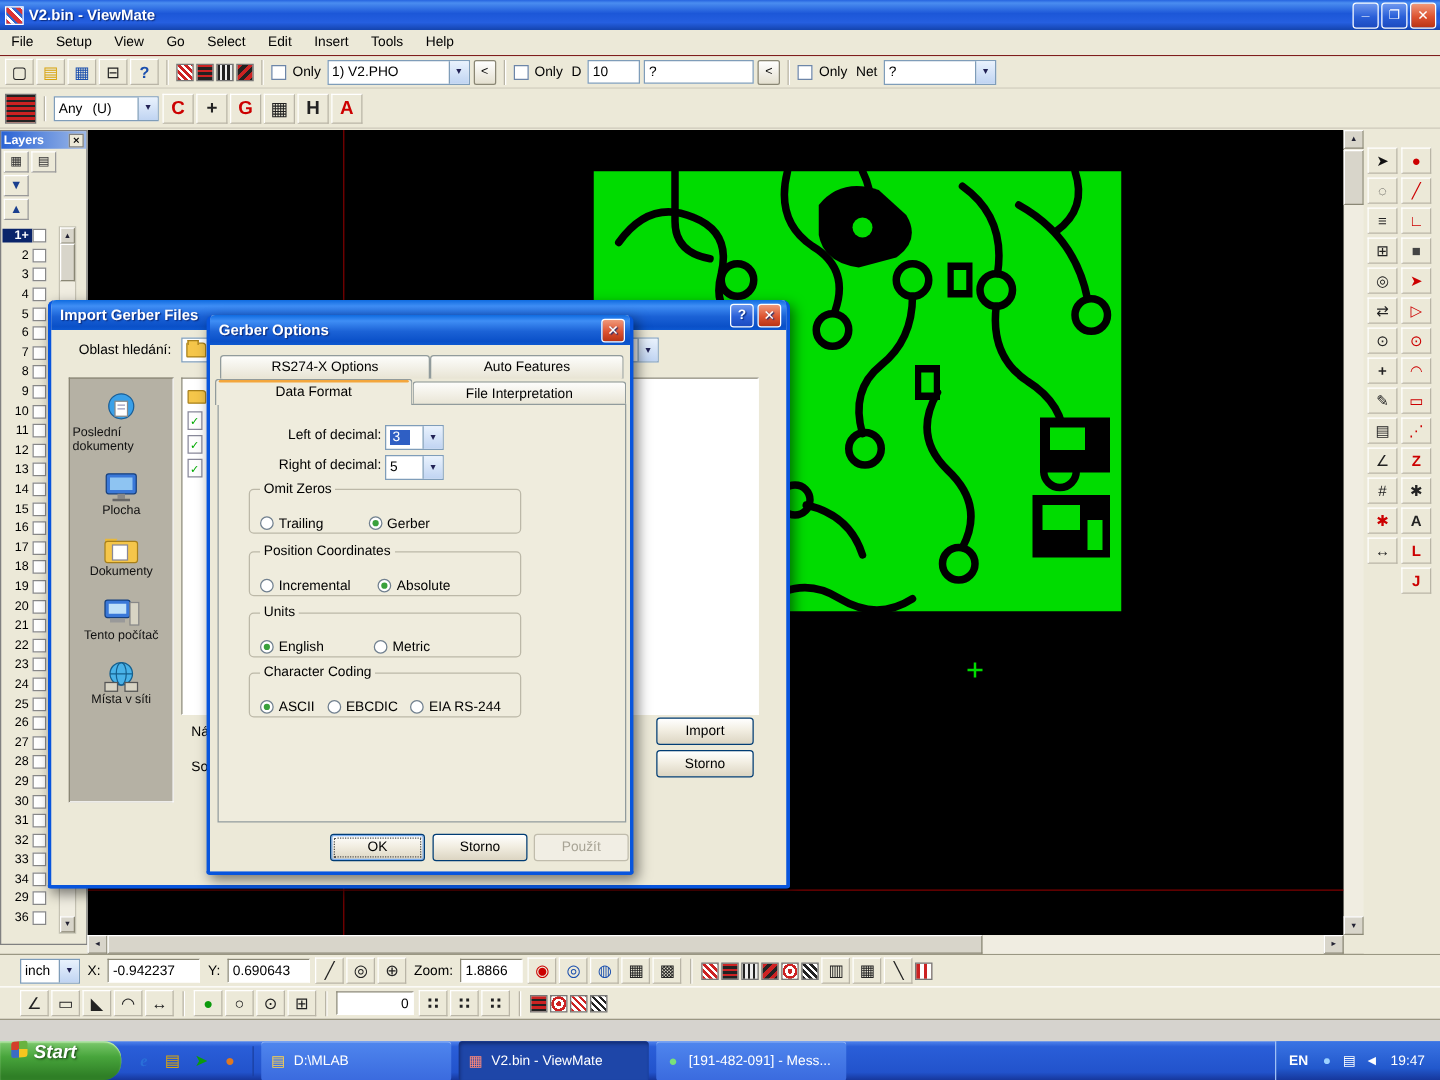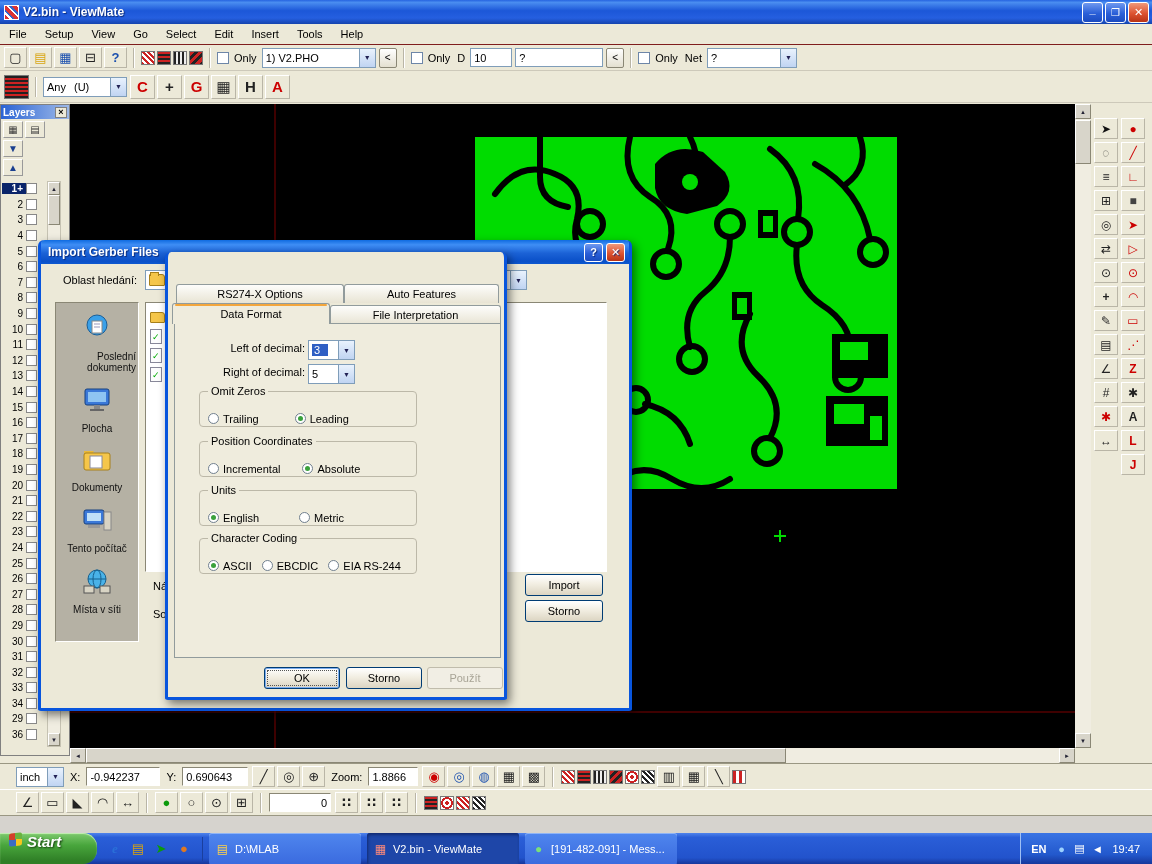--- a/index.html
+++ b/index.html
@@ -157,21 +157,21 @@
   .import-dlg{left:38px;top:240px;width:594px;height:471px;z-index:10}
   .gerber-dlg{left:165px;top:252px;width:342px;height:448px;z-index:20}
   .import-dlg .lookin-label{position:absolute;left:22px;top:34px}
   .import-dlg .lookin-combo{position:absolute;left:104px;top:30px;width:382px}
   .mini-folder{width:16px;height:12px;background:#f5c64a;border:1px solid #a8801a;border-radius:1px 3px 1px 1px;position:relative}
   .mini-folder::before{content:"";position:absolute;left:0;top:-3px;width:7px;height:3px;background:#f5c64a;
     border:1px solid #a8801a;border-bottom:none}
   .places{position:absolute;left:14px;top:62px;width:84px;height:340px;background:#b5b1a4;
     border:1px solid;border-color:#8a8775 #fff #fff #8a8775;display:flex;flex-direction:column;
     align-items:center;padding-top:10px;gap:14px}
-  .place{display:flex;flex-direction:column;align-items:center;gap:10px;color:#111;text-align:right;
+  .place{display:flex;flex-direction:column;align-items:center;gap:0;color:#111;text-align:left;
     font-size:10px;width:78px;cursor:pointer}
   .place svg{display:block}
   .filelist{position:absolute;left:104px;top:62px;width:462px;height:270px;background:#fff;
     border:1px solid;border-color:#8a8775 #fff #fff #8a8775;padding:5px 4px}
   .fl-item{height:19px;display:flex;align-items:center}
   .fl-folder{width:15px;height:11px;background:#f5c64a;border:1px solid #a8801a;border-radius:1px 3px 1px 1px}
   .fl-file{width:12px;height:15px;background:#fdfdfd;border:1px solid #889;position:relative}
   .fl-file::after{content:"✓";position:absolute;left:1px;top:2px;font-size:9px;color:#0a0;font-weight:bold}
   .fn-label{position:absolute;left:112px;top:340px}
   .ft-label{position:absolute;left:112px;top:368px}
@@ -746,20 +746,24 @@
           <span class="fl-file"></span>
         </div>
     </div>
     <span class="fn-label">Ná</span>
     <span class="ft-label">So</span>
     <button class="btn import-btn">Import</button>
     <button class="btn storno-btn">Storno</button>
   </div>
 
   <div class="dialog gerber-dlg">
+    <div class="dlg-title">
+      <span class="dlg-title-text">Gerber Options</span>
+      <span class="dlg-btn close"></span>
+    </div>
     <div class="tab" style="left:8px;top:32px;width:168px">RS274-X Options</div>
     <div class="tab" style="left:176px;top:32px;width:155px">Auto Features</div>
     <div class="tab active" style="left:4px;top:51px;width:158px">Data Format</div>
     <div class="tab" style="left:162px;top:53px;width:171px">File Interpretation</div>
     <div class="tab-panel">
 
       <div class="frow" style="left:0;top:18px;width:130px;justify-content:flex-end">
         <span>Left of decimal:</span>
       </div>
       <div class="combo frow" style="left:133px;top:16px;width:47px">
@@ -775,21 +779,21 @@
       </div>
 
       <div class="group" style="top:67px">
         <span class="glabel">Omit Zeros</span>
         <label class="radio">
           <span class="rdot"></span>
           <span>Trailing</span>
         </label>
         <label class="radio" style="margin-left:26px">
           <span class="rdot checked"></span>
-          <span>Leading</span>
+          <span>Gerber</span>
         </label>
       </div>
 
       <div class="group" style="top:117px">
         <span class="glabel">Position Coordinates</span>
         <label class="radio">
           <span class="rdot"></span>
           <span>Incremental</span>
         </label>
         <label class="radio" style="margin-left:12px">

